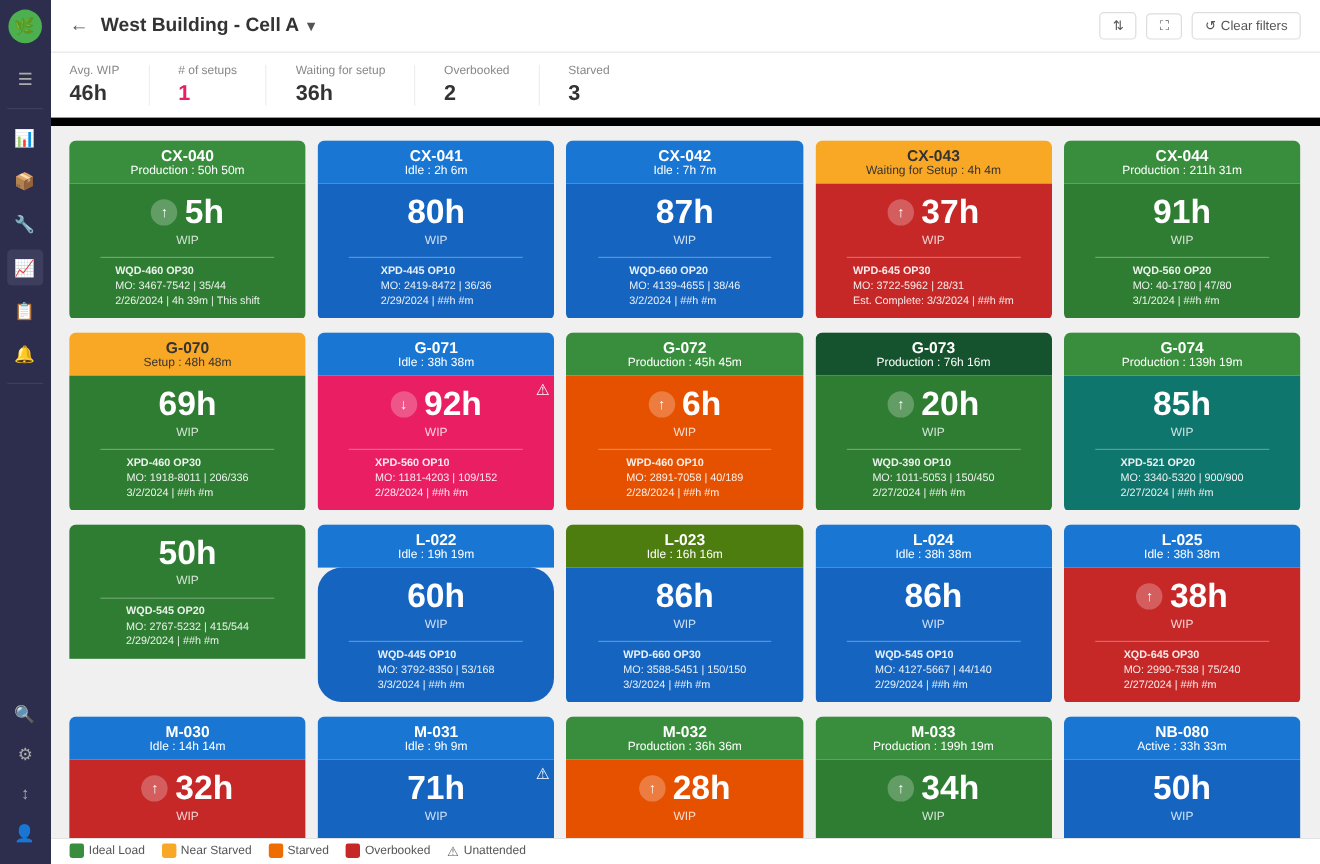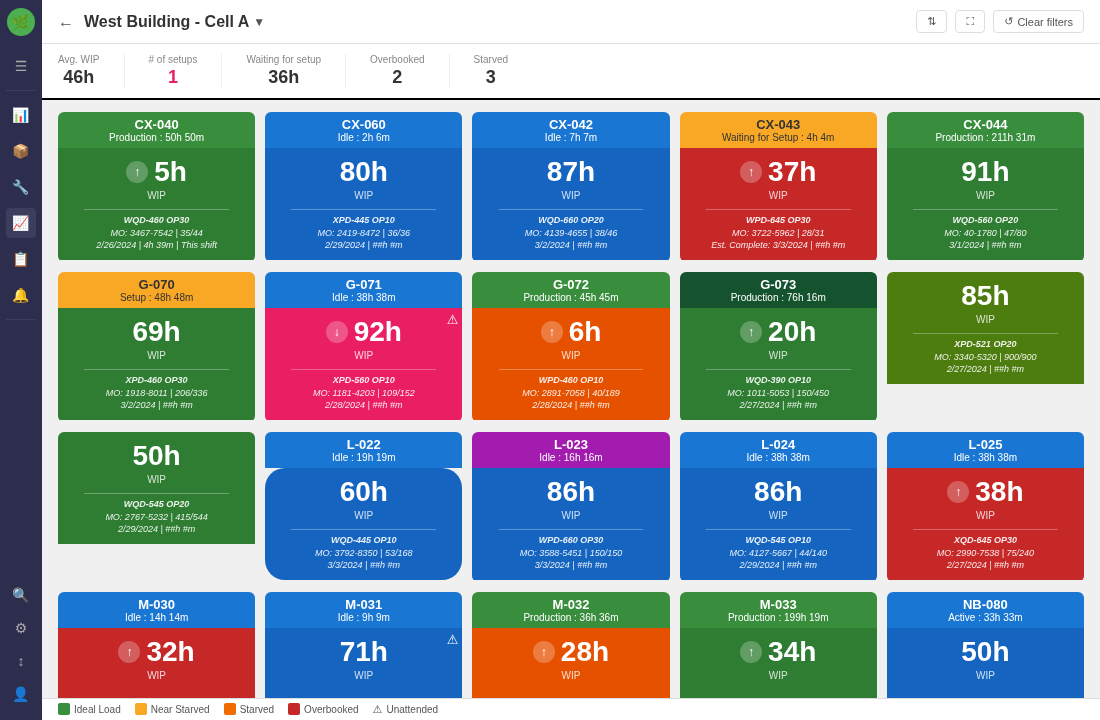--- a/index.html
+++ b/index.html
@@ -22,21 +22,21 @@
 
     
     .header { background: #fff; padding: 8px 16px; display: flex; align-items: center; border-bottom: 1px solid #e0e0e0; min-height: 44px; }
     .back-btn { color: #555; font-size: 16px; margin-right: 10px; cursor: pointer; }
     .header-title { font-size: 16px; font-weight: bold; color: #333; }
     .header-dropdown { color: #555; margin-left: 4px; cursor: pointer; }
     .header-actions { margin-left: auto; display: flex; gap: 8px; align-items: center; }
     .header-btn { background: none; border: 1px solid #ddd; border-radius: 4px; padding: 4px 10px; cursor: pointer; font-size: 11px; color: #555; display: flex; align-items: center; gap: 4px; }
 
     
-    .stats-bar { background: #fff; padding: 10px 16px; display: flex; gap: 0; border-bottom: 2px solid #000000; text-align: center; }
+    .stats-bar { background: #fff; padding: 10px 16px; display: flex; gap: 0; border-bottom: 7px solid #000000; }
     .stat-item { padding: 0 24px 0 0; border-right: 1px solid #eee; margin-right: 24px; }
     .stat-item:last-child { border-right: none; }
     .stat-label { font-size: 10px; color: #888; margin-bottom: 2px; }
     .stat-value { font-size: 18px; font-weight: bold; color: #333; }
     .stat-value.pink { color: #e91e63; }
 
     
     .scroll-area { flex: 1; overflow-y: auto; padding: 12px 16px 30px; }
 
     
@@ -46,21 +46,21 @@
     .machine-card { border-radius: 6px; overflow: hidden; min-height: 150px; }
     .card-header { padding: 5px 8px; text-align: center; font-size: 11px; font-weight: bold; color: #fff; }
     .card-header .machine-id { font-size: 13px; font-weight: bold; }
     .card-header .machine-status { font-size: 10px; font-weight: normal; }
     .card-body { padding: 8px; display: flex; flex-direction: column; align-items: center; min-height: 100px; }
 
     .wip-row { display: flex; align-items: center; gap: 6px; margin-bottom: 2px; }
     .wip-value { font-size: 28px; font-weight: bold; color: #fff; }
     .wip-label { font-size: 10px; color: rgba(255,255,255,0.8); margin-bottom: 4px; }
     .wip-divider { width: 80%; height: 1px; background: rgba(255,255,255,0.3); margin: 4px 0; }
-    .mo-info { text-align: center; font-size: 9px; color: rgba(255,255,255,0.9); line-height: 1.4; font-style: italic; }
+    .mo-info { font-size: 9px; color: rgba(255,255,255,0.9); line-height: 1.4; }
 
     .arrow-circle { width: 22px; height: 22px; border-radius: 50%; background: rgba(255,255,255,0.25); display: flex; align-items: center; justify-content: center; color: #fff; font-size: 12px; flex-shrink: 0; }
 
     
     .legend { position: fixed; bottom: 0; left: 42px; right: 0; background: #fff; border-top: 1px solid #ddd; padding: 4px 16px; display: flex; align-items: flex-start; gap: 14px; font-size: 10px; color: #555; }
     .legend-item { display: flex; align-items: center; gap: 4px; }
     .legend-dot { width: 12px; height: 12px; border-radius: 2px; }
 
     .unattended-icon { font-size: 11px; }
   </style>
@@ -149,21 +149,21 @@
     <div class="wip-divider"></div>
     <div class="mo-info">
       <strong>WQD-460 OP30</strong><br>
       MO: 3467-7542 | 35/44<br>
       2/26/2024 | 4h 39m | This shift
     </div>
     </div>
   </div>
         <div class="machine-card">
     <div class="card-header" style="background:#1976d2; color:#fff; position:relative;">
-      <div class="machine-id">CX-060</div>
+      <div class="machine-id">CX-041</div>
       <div class="machine-status" style="color:#fff">Idle : 2h 6m</div>
     </div>
     <div class="card-body" style="background:#1565c0; position:relative;">
 
       <div class="wip-row">
 
         <div class="wip-value">80h</div>
       </div>
       <div class="wip-label">WIP</div>
 
@@ -316,21 +316,25 @@
 
     <div class="wip-divider"></div>
     <div class="mo-info">
       <strong>WQD-390 OP10</strong><br>
       MO: 1011-5053 | 150/450<br>
       2/27/2024 | ##h #m
     </div>
     </div>
   </div>
         <div class="machine-card">
-    <div class="card-body" style="background:#4d7c0f; position:relative;">
+    <div class="card-header" style="background:#388e3c; color:#fff; position:relative;">
+      <div class="machine-id">G-074</div>
+      <div class="machine-status" style="color:#fff">Production : 139h 19m</div>
+    </div>
+    <div class="card-body" style="background:#0f766e; position:relative;">
 
       <div class="wip-row">
 
         <div class="wip-value">85h</div>
       </div>
       <div class="wip-label">WIP</div>
 
     <div class="wip-divider"></div>
     <div class="mo-info">
       <strong>XPD-521 OP20</strong><br>
@@ -371,21 +375,21 @@
 
     <div class="wip-divider"></div>
     <div class="mo-info">
       <strong>WQD-445 OP10</strong><br>
       MO: 3792-8350 | 53/168<br>
       3/3/2024 | ##h #m
     </div>
     </div>
   </div>
         <div class="machine-card">
-    <div class="card-header" style="background:#a21caf; color:#fff; position:relative;">
+    <div class="card-header" style="background:#4d7c0f; color:#fff; position:relative;">
       <div class="machine-id">L-023</div>
       <div class="machine-status" style="color:#fff">Idle : 16h 16m</div>
     </div>
     <div class="card-body" style="background:#1565c0; position:relative;">
 
       <div class="wip-row">
 
         <div class="wip-value">86h</div>
       </div>
       <div class="wip-label">WIP</div>

